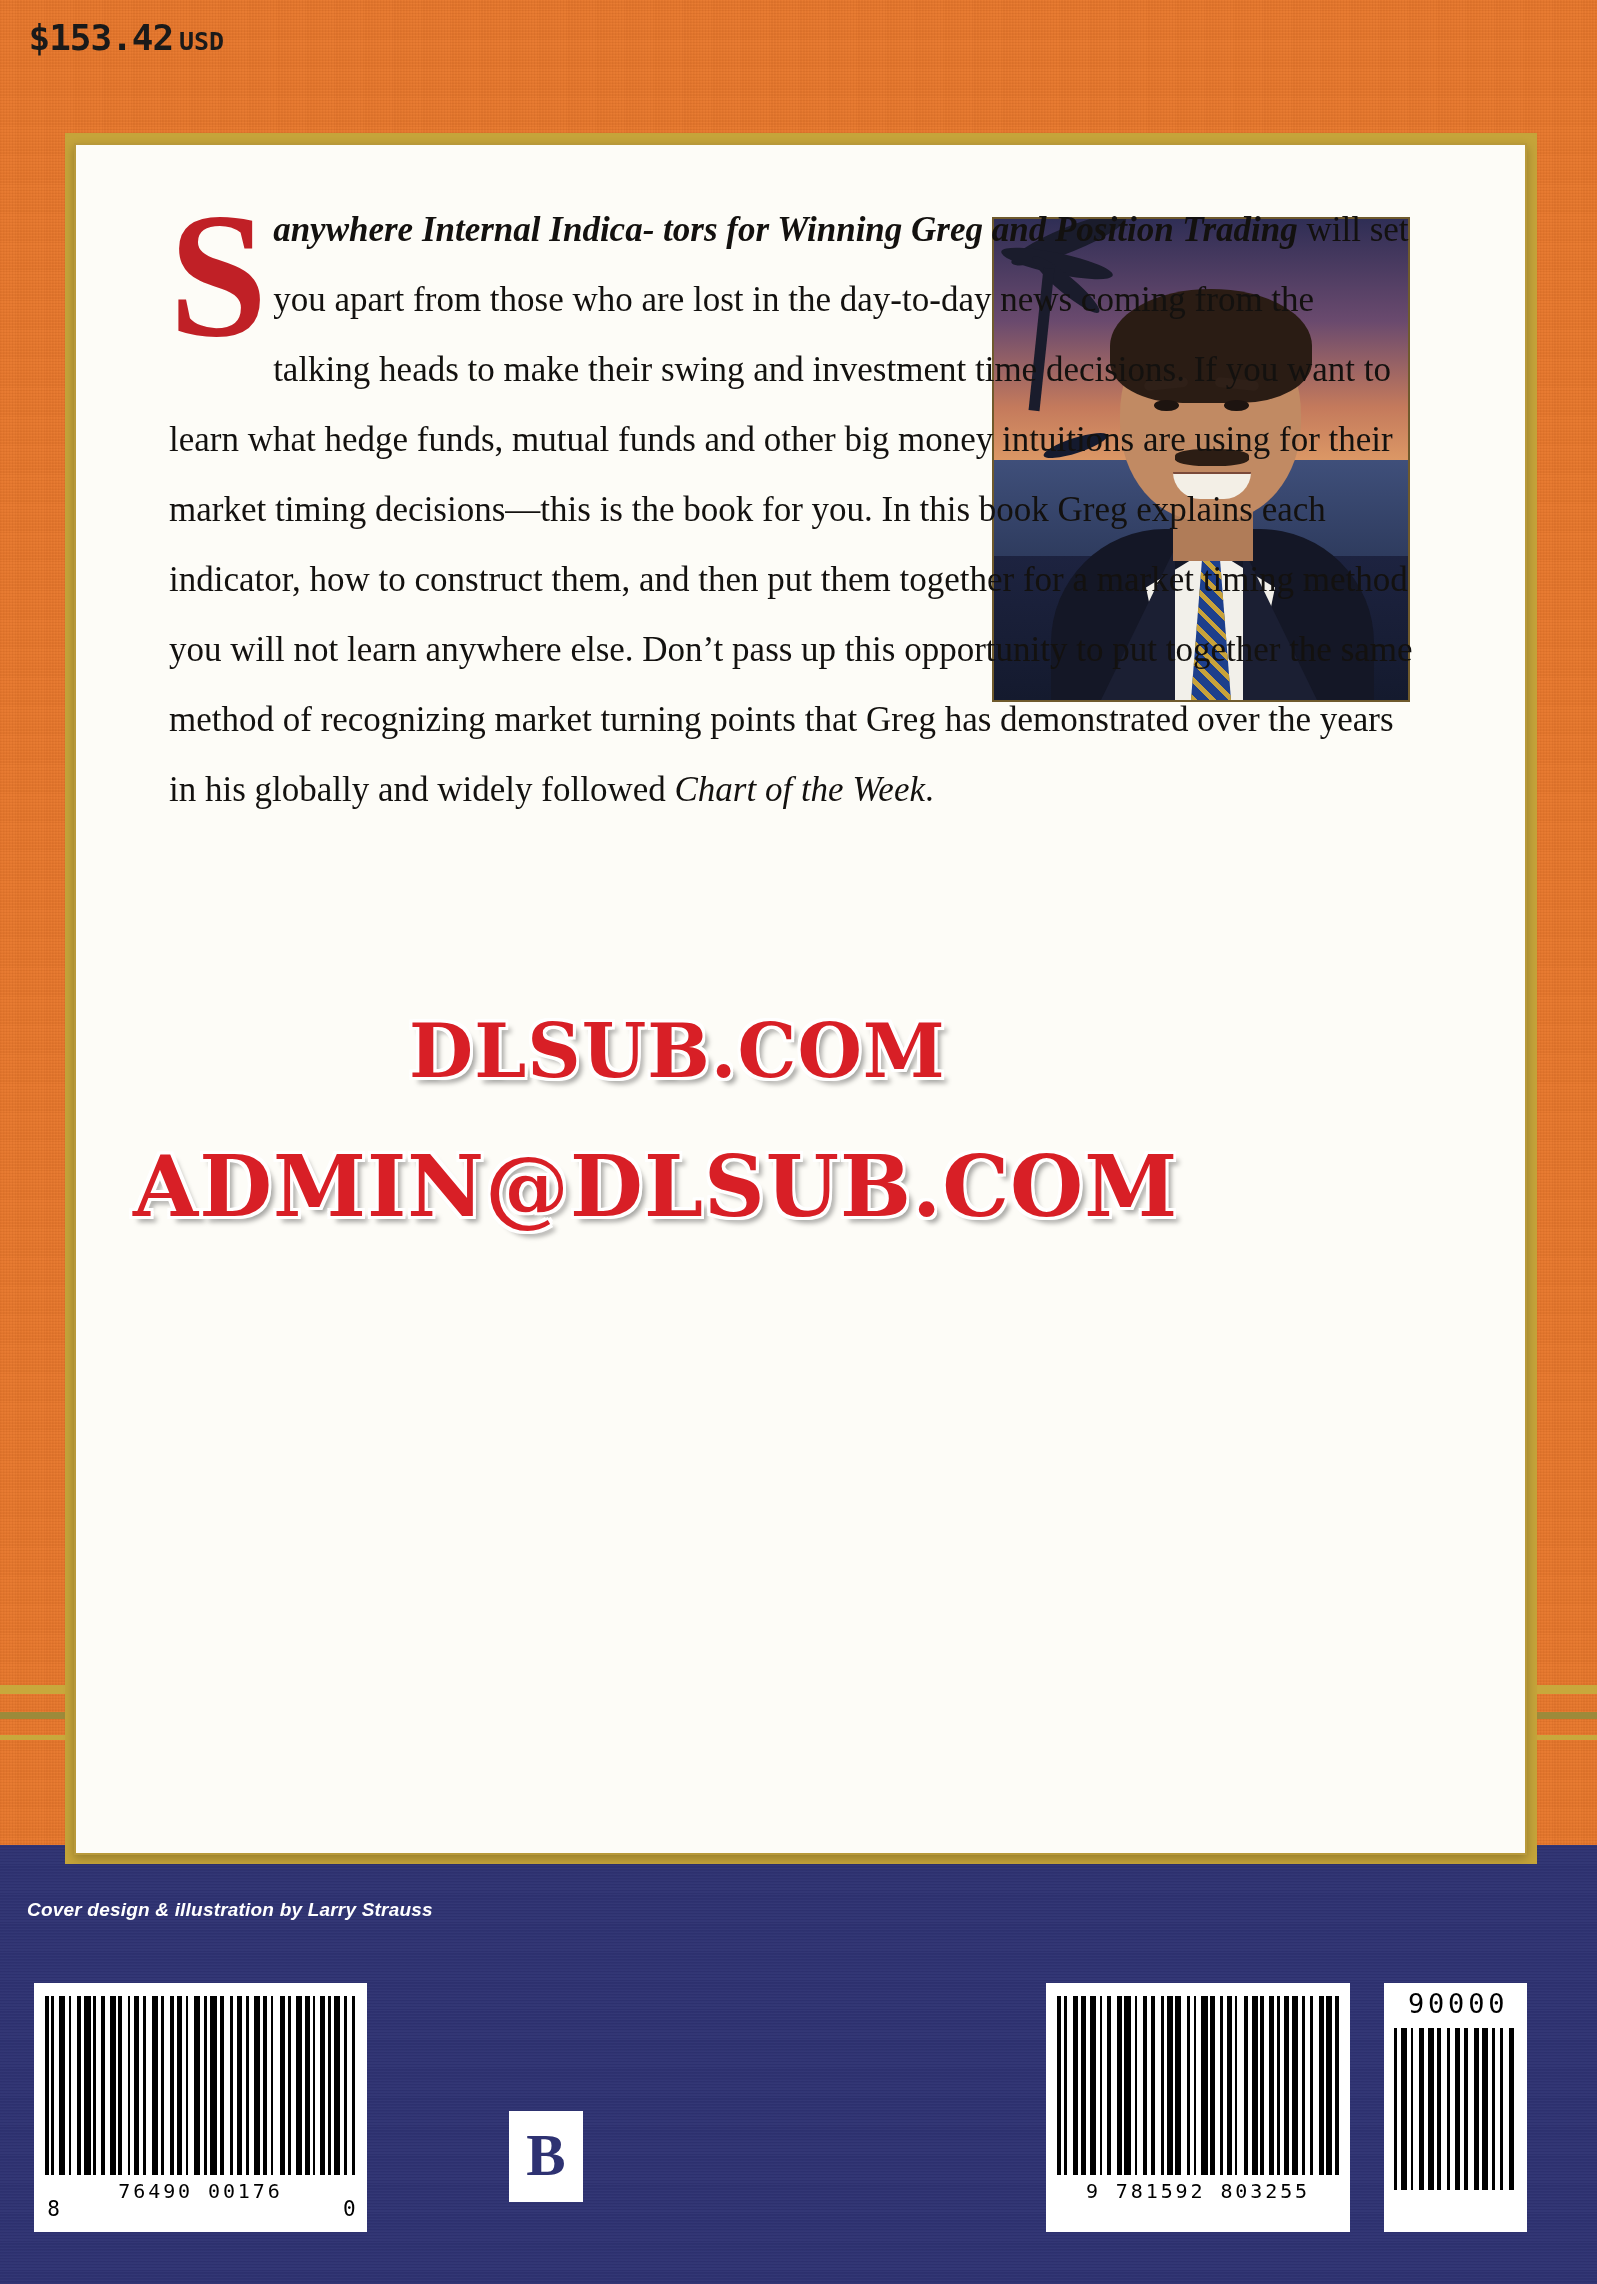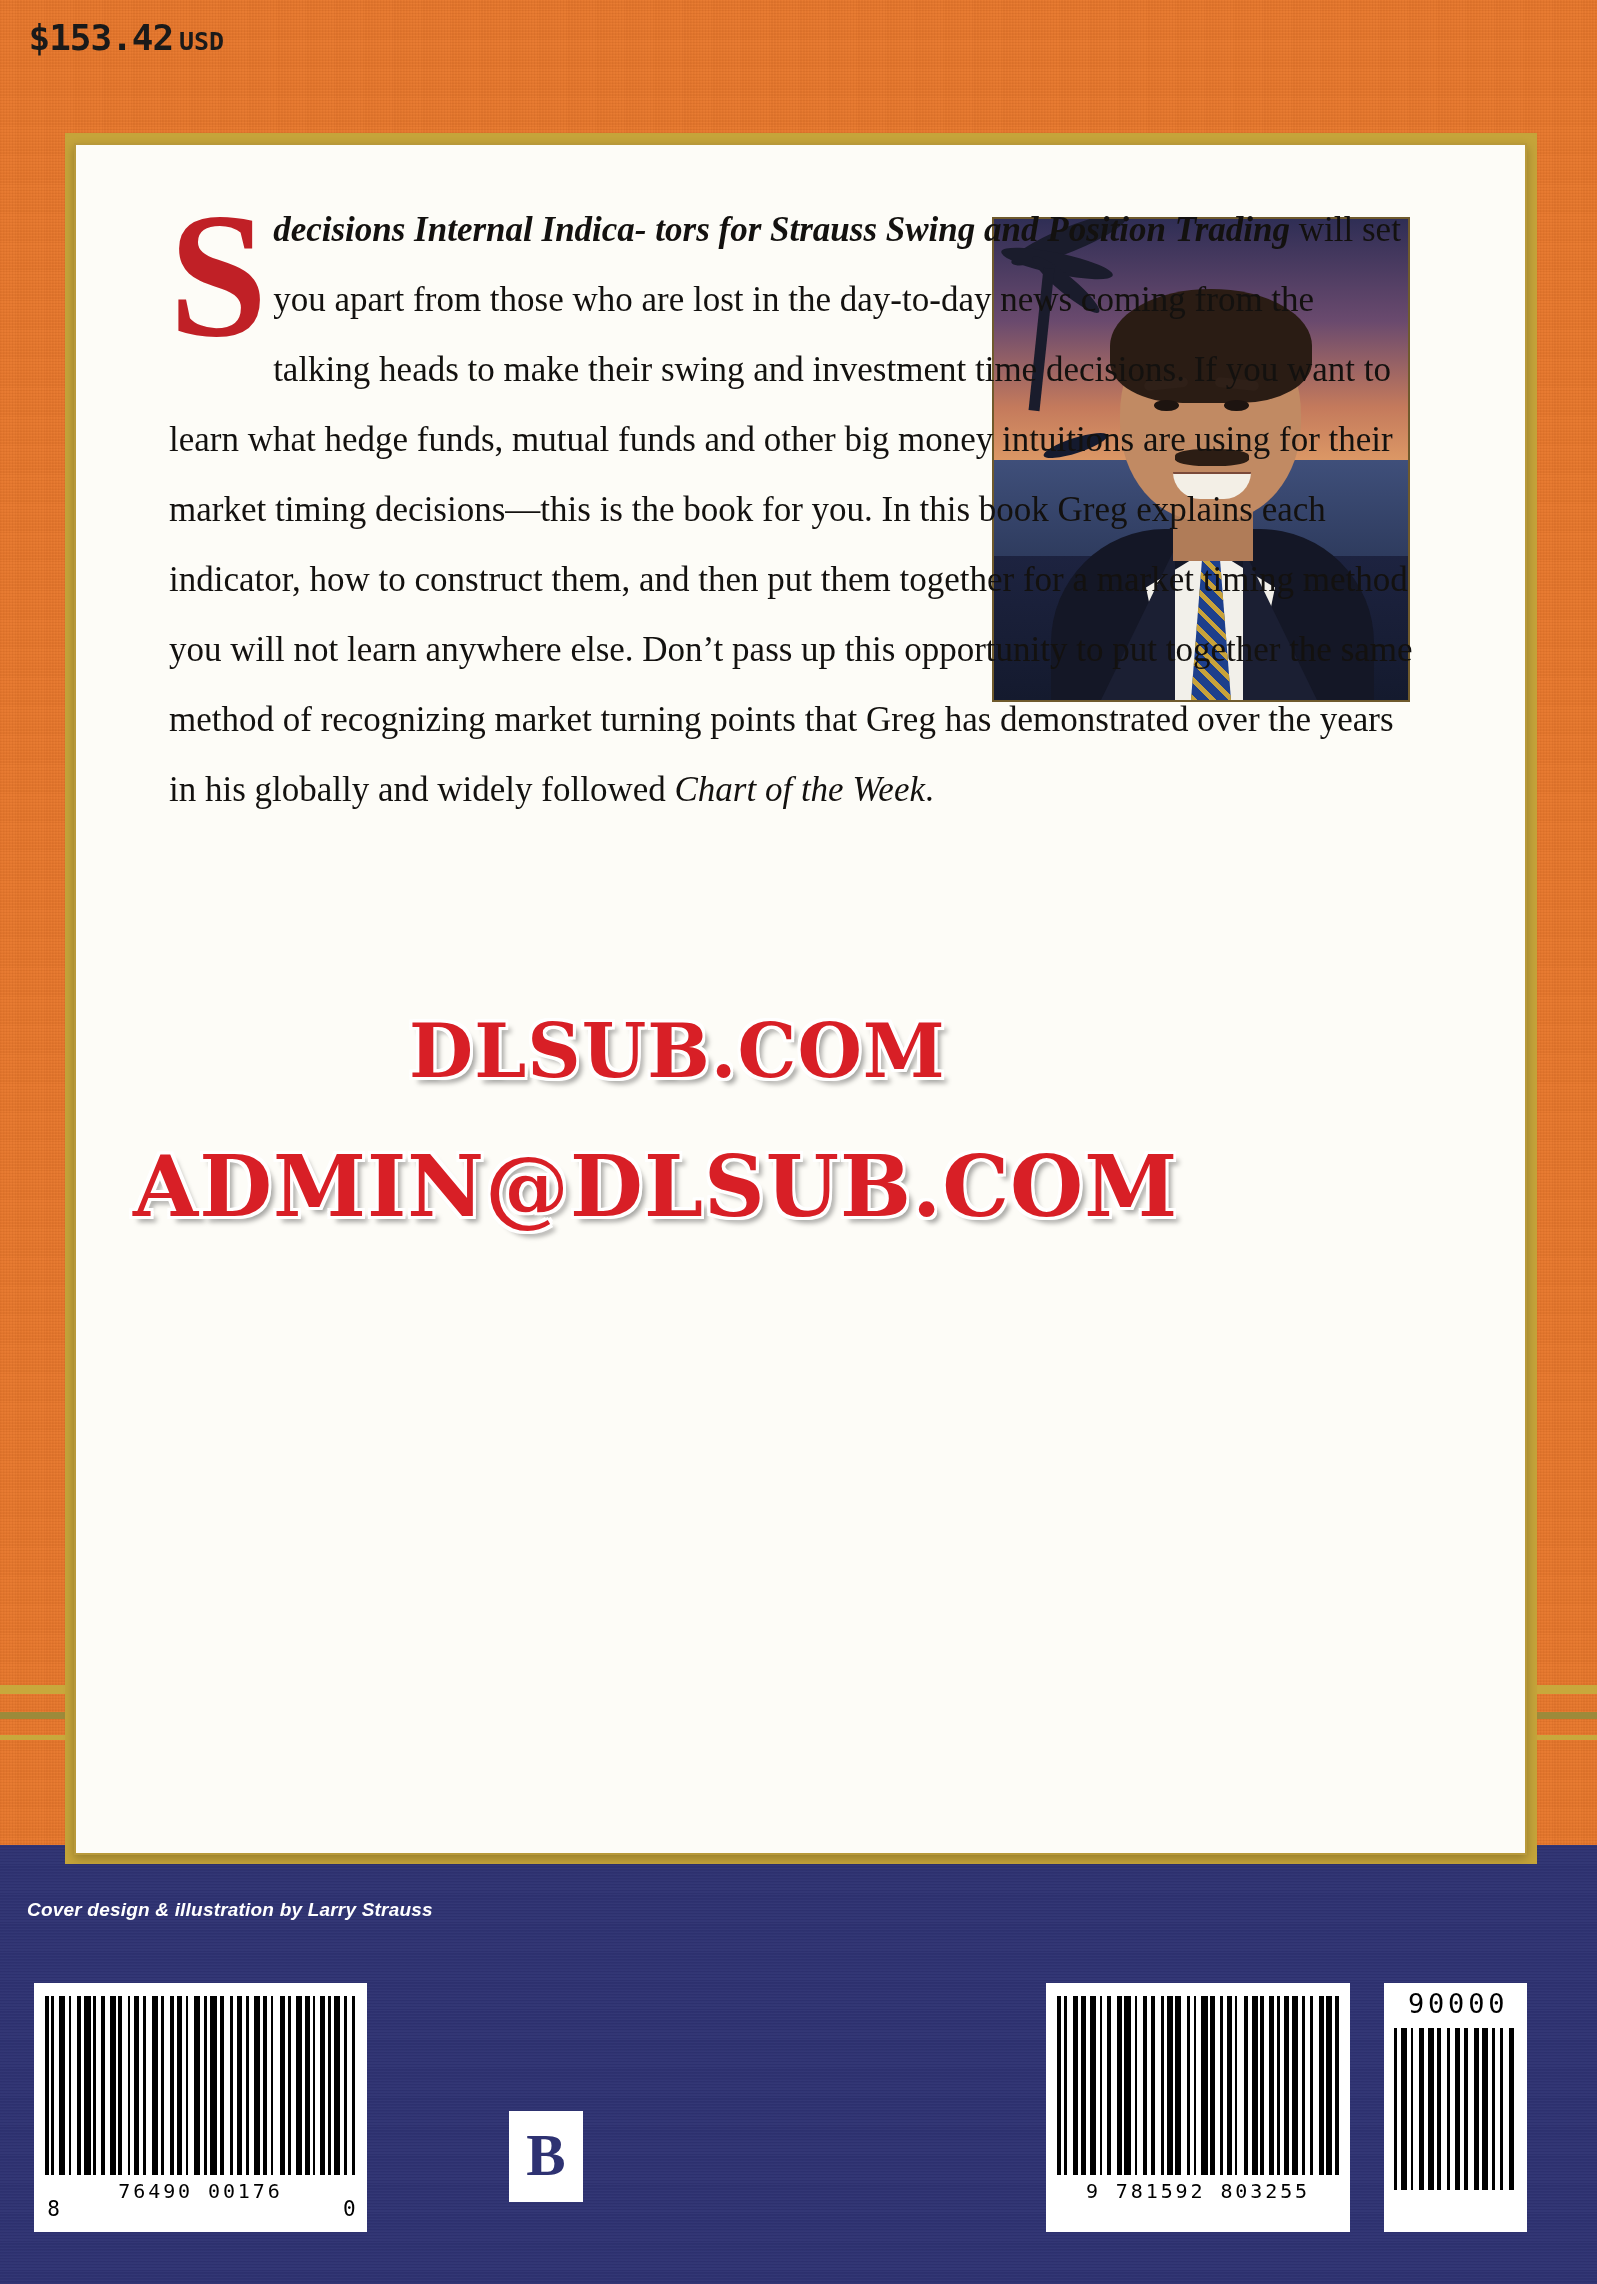--- a/index.html
+++ b/index.html
@@ -418,22 +418,22 @@
     <div class="hair"></div>
     <div class="brow-l"></div>
     <div class="brow-r"></div>
     <div class="eye-l"></div>
     <div class="eye-r"></div>
     <div class="mustache"></div>
     <div class="smile"></div>
   </div>
 
   <div class="blurb">
-    <span class="dropcap">S</span><span class="title-italic">decisions Internal Indica-</span>
-    <span class="title-italic">tors for Strauss Swing</span>
+    <span class="dropcap">S</span><span class="title-italic">anywhere Internal Indica-</span>
+    <span class="title-italic">tors for Winning Greg</span>
     <span class="title-italic">and Position Trading</span><span> will set you apart from those who are lost in the day-to-day news coming from the talking heads to make their swing and investment time decisions. If you want to learn what hedge funds, mutual funds and other big money intuitions are using for their market timing decisions—</span><span>this is the book for you</span><span>. In this book Greg explains each indicator, </span><span>how to construct them, and then put them together for a market timing method you will not learn anywhere else. Don’t pass up this opportunity to put together the same method of recognizing market turning points that Greg has demonstrated over the years in his globally and widely followed </span><span class="work-italic">Chart of the Week</span><span>.</span>
   </div>
 
   <div class="wm wm2">ADMIN@DLSUB.COM</div>
   <div class="wm wm1">DLSUB.COM</div>
 
   <div class="credit">Cover design &amp; illustration by Larry Strauss</div>
 
 
   <div class="barcode-box bc-left">

